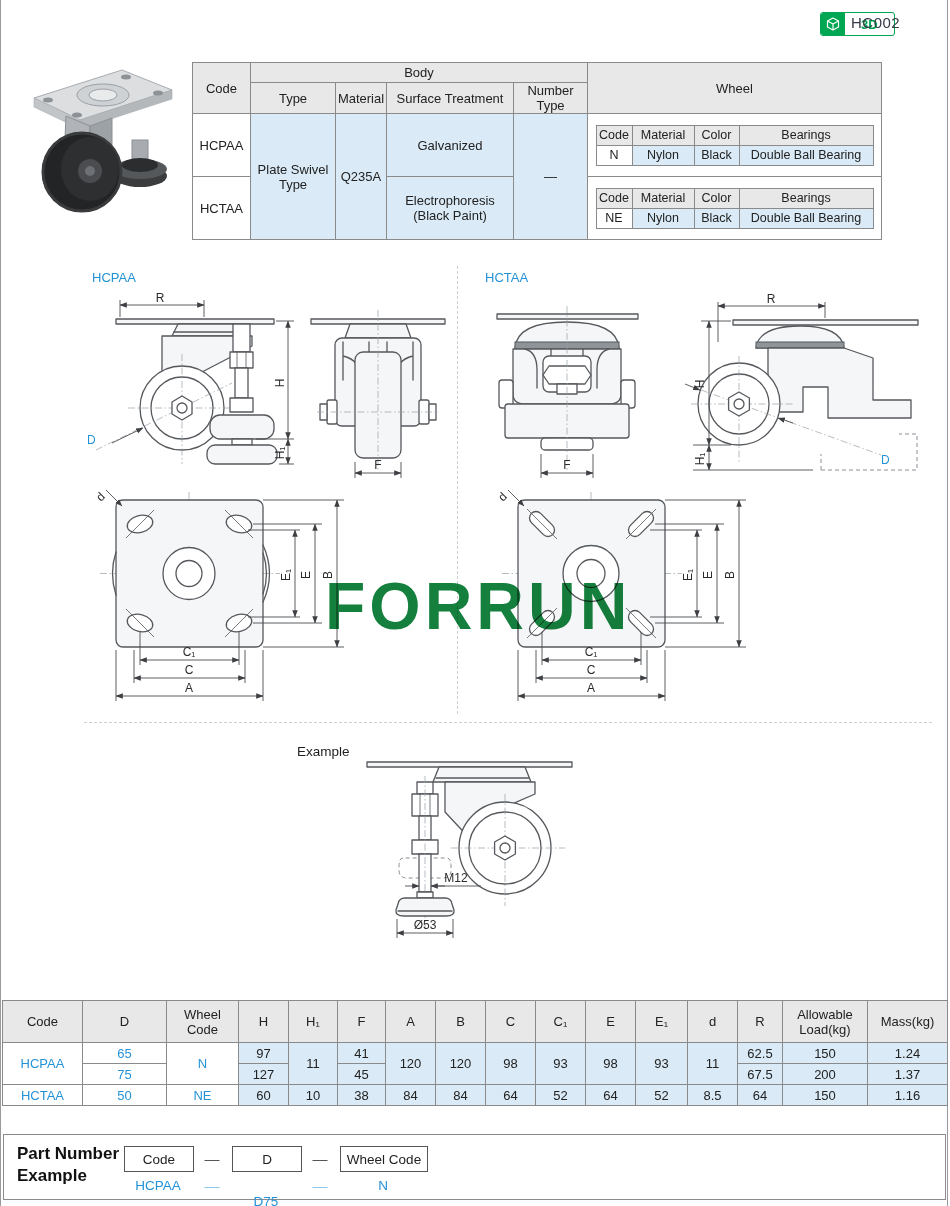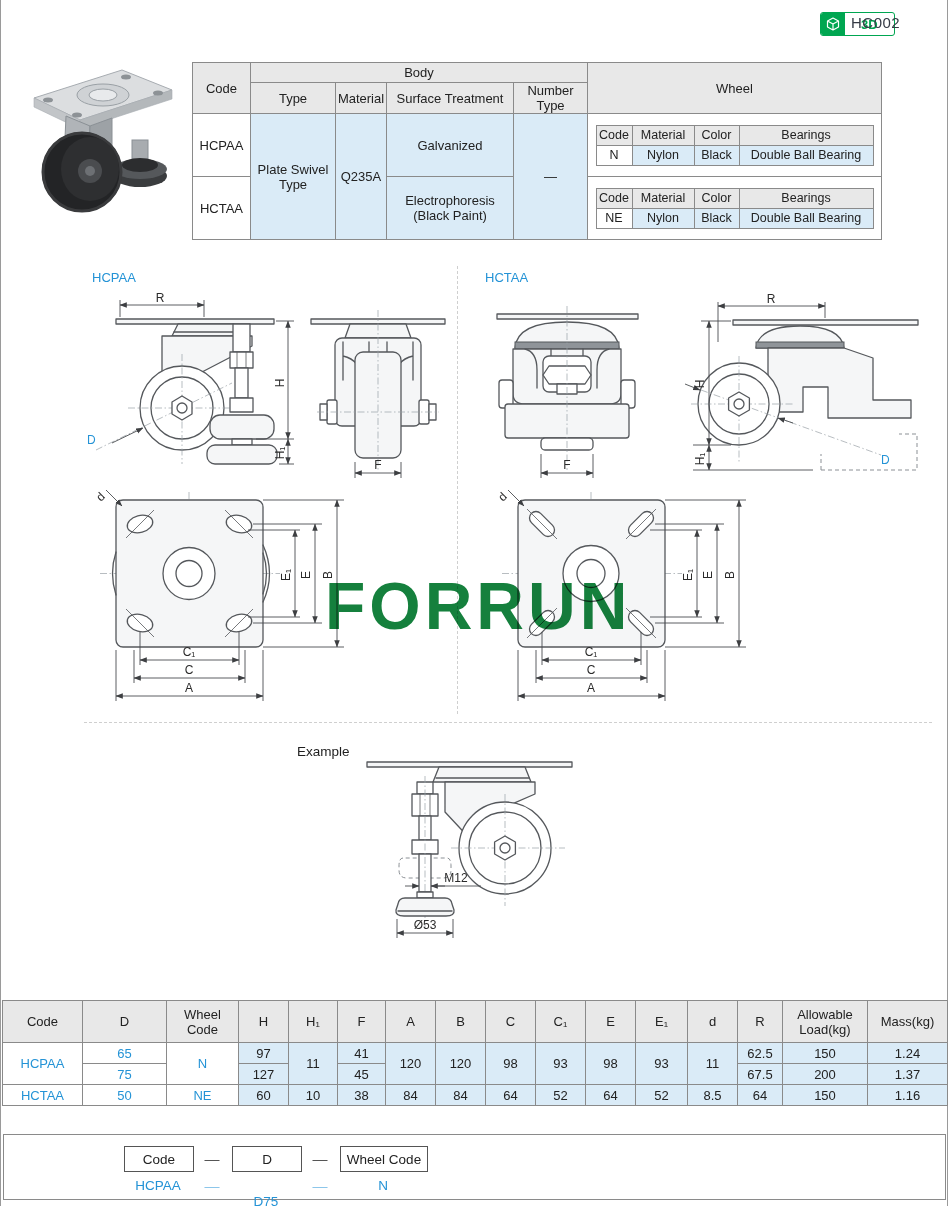--- a/index.html
+++ b/index.html
@@ -492,20 +492,21 @@
       <td class="bl">52</td>
       <td class="bl">8.5</td>
       <td class="bl">64</td>
       <td class="bl">150</td>
       <td class="bl">1.16</td>
     </tr>
   </tbody>
     </table>
 
   <div class="pnbox">
+    <div class="pntitle">Part Number Example</div>
     <div class="pnfield" style="left:120px;width:68px;">Code</div>
     <div class="pndash" style="left:192px;width:32px;">—</div>
     <div class="pnfield" style="left:228px;width:68px;">D</div>
     <div class="pndash" style="left:300px;width:32px;">—</div>
     <div class="pnfield" style="left:336px;width:86px;">Wheel Code</div>
     <div class="pnval" style="left:120px;width:68px;">HCPAA</div>
     <div class="pnvdash" style="left:192px;width:32px;">—</div>
     <div class="pnval" style="left:228px;width:68px;margin-top:16px;">D75</div>
     <div class="pnvdash" style="left:300px;width:32px;">—</div>
     <div class="pnval" style="left:336px;width:86px;">N</div>

